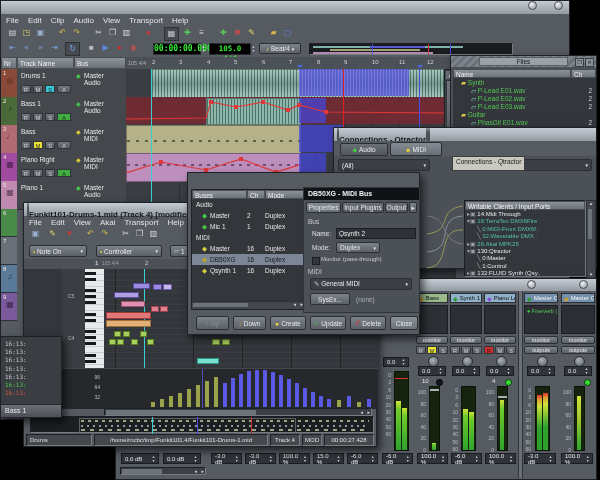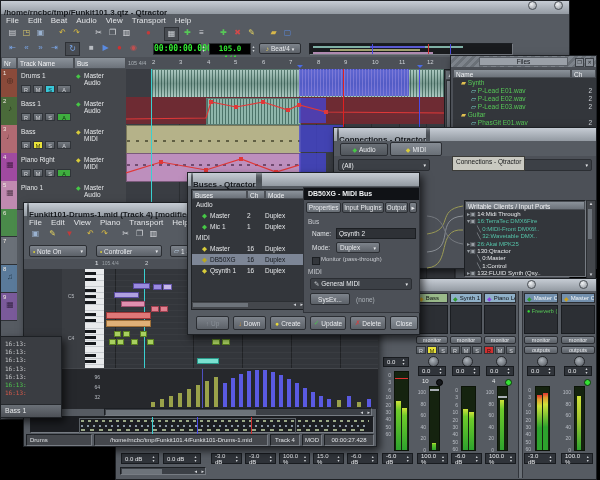--- a/index.html
+++ b/index.html
@@ -38,29 +38,28 @@
   .tick{position:absolute;font-size:6px;color:#cdd1d6;}
   .gline{position:absolute;top:0;bottom:0;width:1px;}
 </style>
 </head>
 <body>
 
 <div class="win" style="left:0;top:0;width:570px;height:420px;">
   <div class="tb" style="top:0;">
     <span class="appic" style="background:radial-gradient(#9ecbe8,#2a6a9a);"></span>
     <span class="appic" style="background:radial-gradient(#c9ced4,#6a7077);border-radius:50%;"></span>
-    <span class="t">/home/rncbc/tmp/Funkit101.3.qtz - Qtractor</span>
     <span style="flex:1"></span>
     <span class="tbtn" style="position:absolute;right:32px;"></span>
     <span class="tbtn" style="position:absolute;right:6px;"></span>
   </div>
   <div class="menu ab" style="top:13px;left:0;">
     <span>File</span>
     <span>Edit</span>
-    <span>Beat</span>
+    <span>Clip</span>
     <span>Audio</span>
     <span>View</span>
     <span>Transport</span>
     <span>Help</span>
   </div>
 
   <div class="ab" style="top:26px;left:0;right:0;height:15px;background:#565b62;border-bottom:1px solid #44484e;">
     <span class="ti ab" style="left:5px">▤</span>
     <span class="ti ab" style="left:19px;color:#d8c66a">◳</span>
     <span class="ti ab" style="left:33px;color:#9ab2d0">▣</span>
@@ -644,21 +643,21 @@
 <div class="win" style="left:23px;top:202px;width:354px;height:245px;">
   <div class="tb">
     <span class="appic" style="background:radial-gradient(#e8d898,#9a8a4a);"></span>
     <span class="tbtn" style="width:8px;height:8px"></span>
     <span class="t">Funkit101-Drums-1.mid (Track 4) [modified] - Qtractor</span>
   </div>
   <div class="menu ab" style="top:13px;left:0;">
     <span>File</span>
     <span>Edit</span>
     <span>View</span>
-    <span>Piano</span>
+    <span>Akai</span>
     <span>Transport</span>
     <span>Help</span>
   </div>
   <div class="ab" style="top:25px;left:0;right:0;height:15px;background:#565b62;border-bottom:1px solid #3c4046;">
     <span class="ti ab" style="left:5px;color:#9ab2d0">▣</span>
     <span class="ti ab" style="left:22px;color:#e0d060">✎</span>
     <span class="ti ab" style="left:39px;color:#c43a3a">▼</span>
     <span class="ti ab" style="left:60px;color:#e0c040">↶</span>
     <span class="ti ab" style="left:74px;color:#e0c040">↷</span>
     <span class="ti ab" style="left:95px">✂</span>
@@ -813,29 +812,20 @@
     <div style="color:#c8cacc">16:13:</div>
     <div style="color:#c8cacc">16:13:</div>
     <div style="color:#c8cacc">16:13:</div>
     <div style="color:#4ec84e">16:13:</div>
     <div style="color:#d85a4a">16:13:</div>
   </div>
   <div class="ab" style="left:0;right:0;bottom:0;height:13px;background:linear-gradient(#6a7077,#4c5056);border-top:1px solid #26292d;color:#e6e8ea;font-size:7px;padding:2px 0 0 4px;box-sizing:border-box;">Bass 1</div>
 </div>
 
 <div class="win" style="left:187px;top:172px;width:233px;height:163px;">
-  <div class="tb">
-    <span class="appic" style="background:#5a8ae0;border-radius:1px;"></span>
-    <span class="tbtn" style="width:8px;height:8px"></span>
-    <span class="t">Buses - Qtractor</span>
-    <span style="flex:1"></span>
-    <span class="tbtn"></span>
-    <span class="tbtn"></span>
-    <span class="tbtn"></span>
-  </div>
 
   <div class="ab" style="left:3px;top:16px;width:112px;height:119px;background:#33363b;border:1px solid #1e2125;">
     <div style="display:flex;">
       <span class="hdr" style="width:55px;height:9px;line-height:9px;padding-left:2px;">Buses</span>
       <span class="hdr" style="width:18px;height:9px;line-height:9px;padding-left:2px;">Ch</span>
       <span class="hdr" style="flex:1;height:9px;line-height:9px;padding-left:2px;">Mode</span>
     </div>
     <div style="font-size:6.5px;color:#e6e8ea;line-height:11px;">
       <div style="padding-left:4px;">Audio</div>
       <div style="display:flex;padding-left:10px;">

